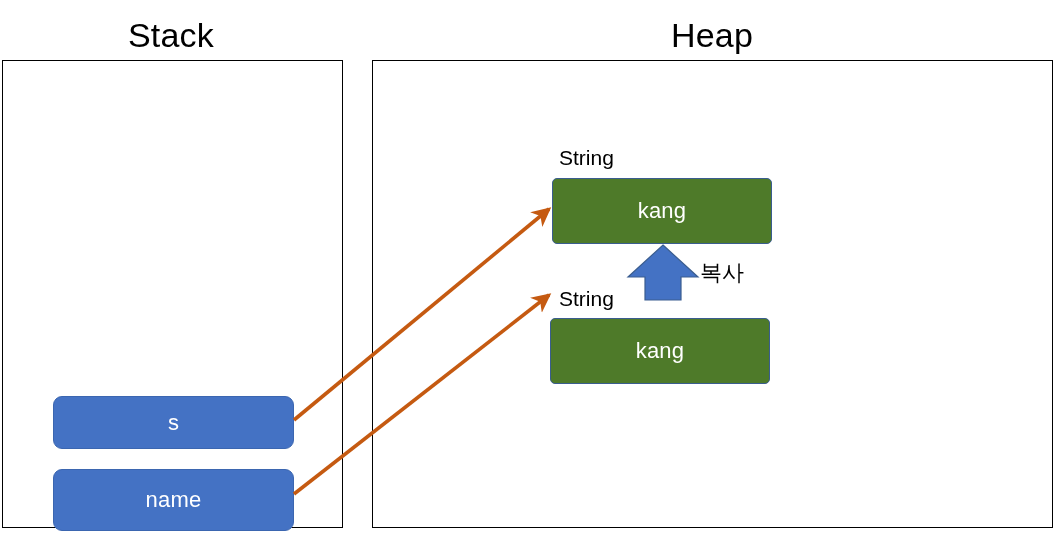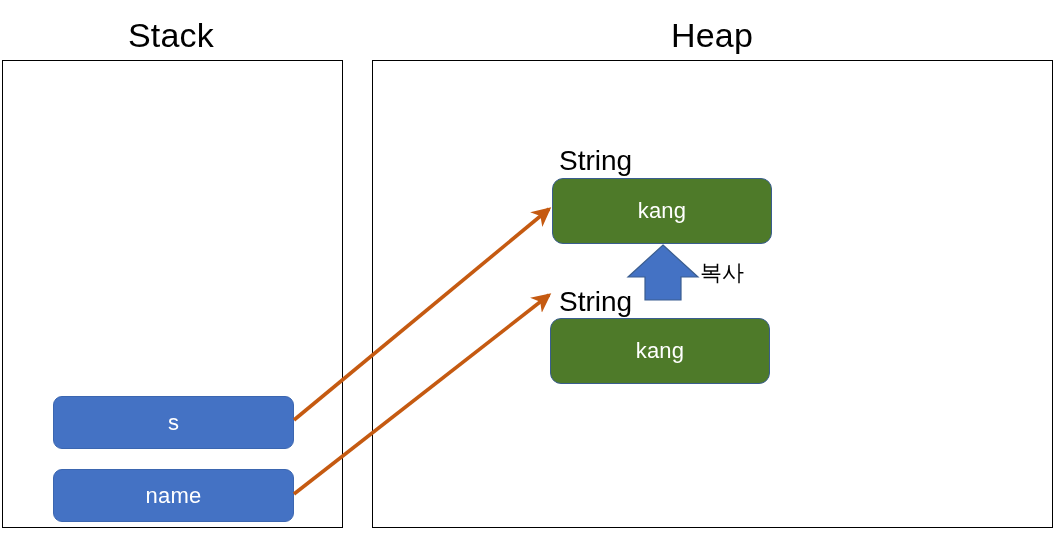--- a/index.html
+++ b/index.html
@@ -49,43 +49,43 @@
     border: 1px solid #3B66B0;
     border-radius: 9px;
     color: #FFFFFF;
     display: flex;
     align-items: center;
     justify-content: center;
     font-size: 22px;
     letter-spacing: 0.2px;
   }
   #var-s    { left: 53px; top: 396px; width: 241px; height: 53px; }
-  #var-name { left: 53px; top: 469px; width: 241px; height: 53px; }
+  #var-name { left: 53px; top: 469px; width: 241px; height: 62px; }
 
   
   .obj-box {
     position: absolute;
     box-sizing: border-box;
     background: #4E7A29;
     border: 1.4px solid #3A5D8F;
-    border-radius: 11px;
+    border-radius: 5px;
     color: #FFFFFF;
     display: flex;
     align-items: center;
     justify-content: center;
     font-size: 22px;
     letter-spacing: 0.2px;
   }
   #obj-top    { left: 552px; top: 178px; width: 220px; height: 66px; }
   #obj-bottom { left: 550px; top: 318px; width: 220px; height: 66px; }
 
   
   .type-label {
     position: absolute;
-    font-size: 28px;
+    font-size: 21px;
     line-height: 1;
     color: #000000;
     white-space: nowrap;
   }
   #type-top    { left: 559px; top: 147px; }
   #type-bottom { left: 559px; top: 288px; }
 
   
   #copy-label {
     position: absolute;

